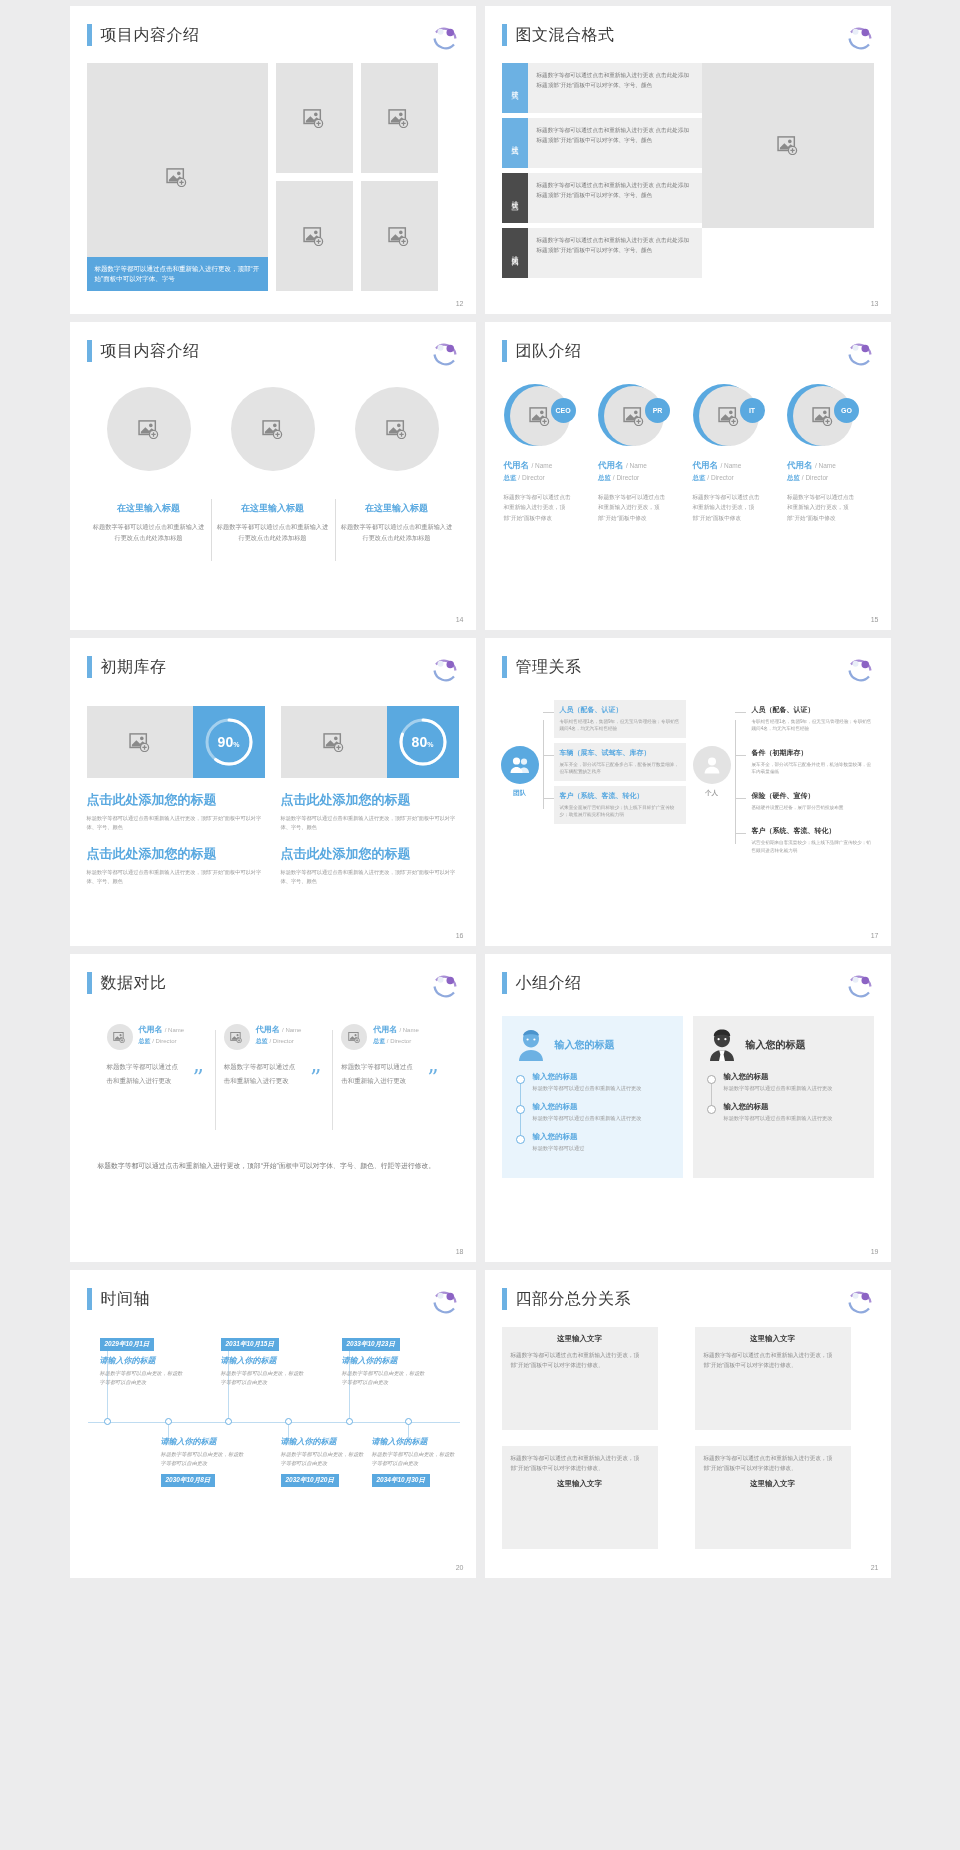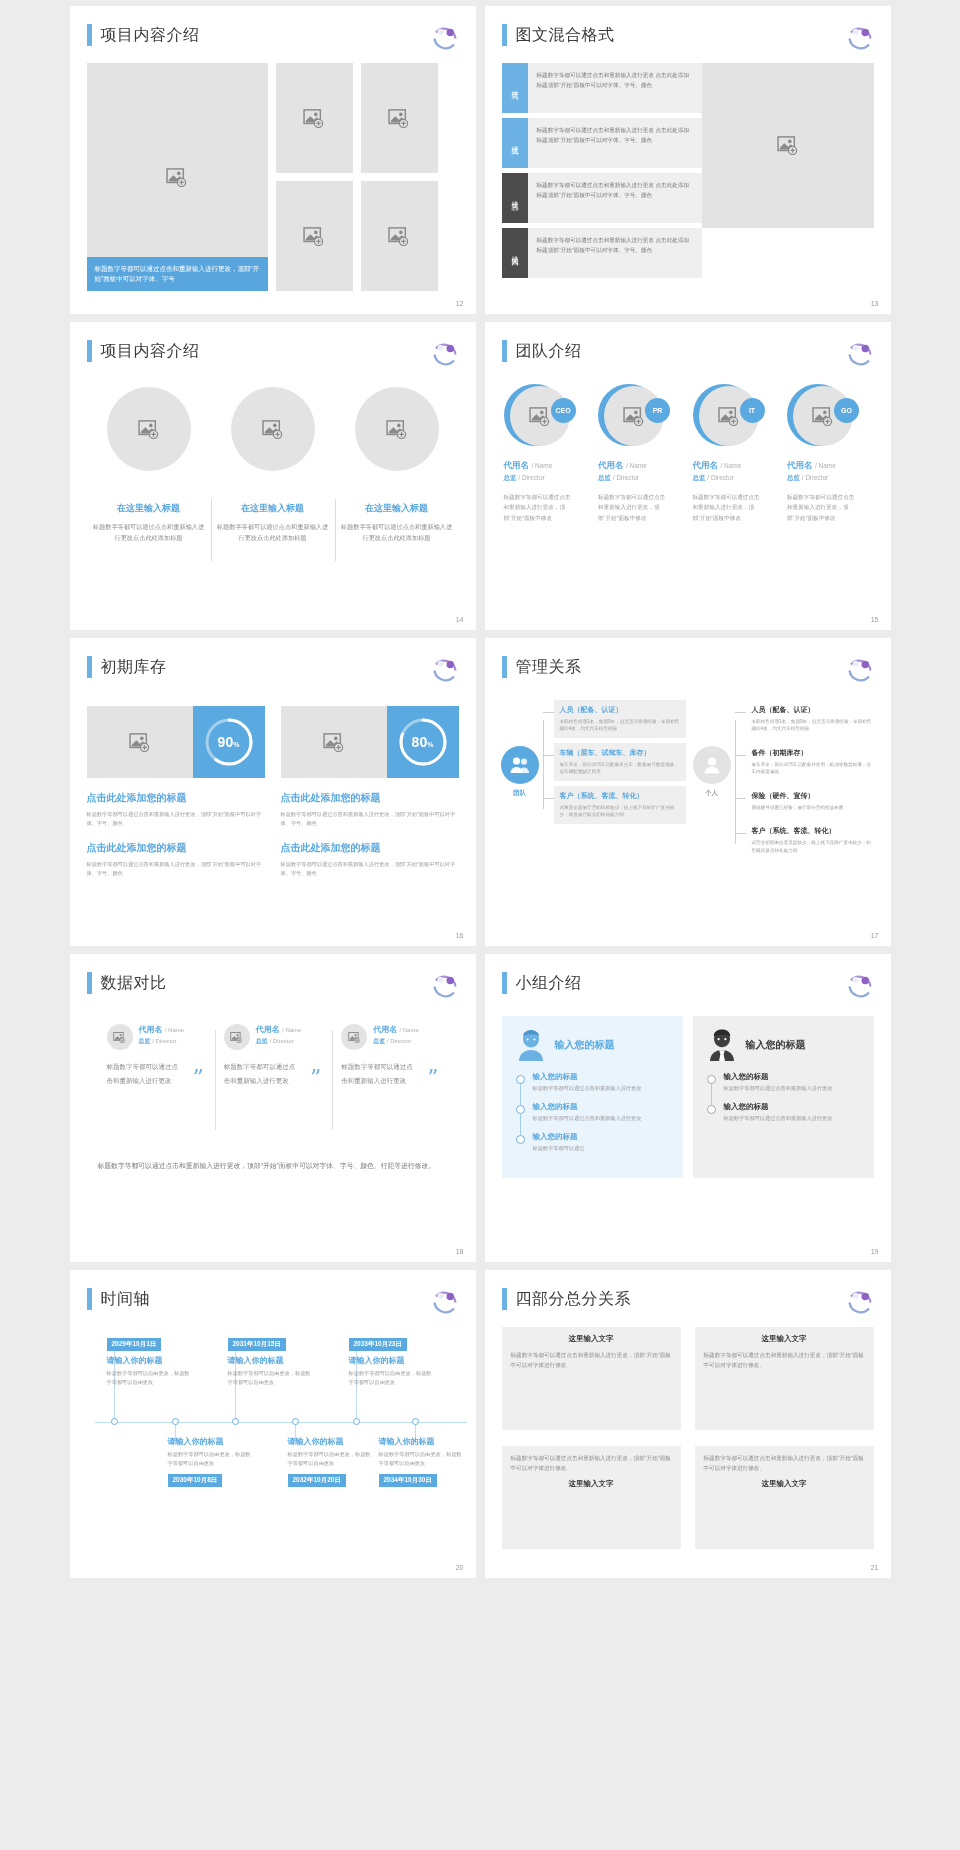--- a/index.html
+++ b/index.html
@@ -81,21 +81,21 @@
 
   
   .s16-wrap { position: absolute; left: 17px; top: 68px; width: 372px; display: flex; gap: 16px; }
   .s16-card { flex: 1; }
   .s16-top { display: flex; height: 72px; }
   .s16-img { flex: 1; background: #e3e3e3; display: flex; align-items: center; justify-content: center; }
   .s16-pct { width: 72px; background: #5aa9e0; display: flex; align-items: center; justify-content: center; position: relative; }
   .s16-pct svg { position: absolute; left: 50%; top: 50%; transform: translate(-50%,-50%); }
   .s16-num { position: relative; color: #fff; font-size: 14px; font-weight: bold; z-index: 2; }
   .s16-num sub { font-size: 7px; vertical-align: baseline; }
-  .s16-h { margin-top: 13px; font-size: 10px; font-weight: bold; color: #5aa9e0; }
+  .s16-h { margin-top: 13px; font-size: 13px; font-weight: bold; color: #5aa9e0; }
   .s16-p { margin-top: 5px; font-size: 5.2px; line-height: 1.7; color: #9a9a9a; }
 
   
   .s17-half { position: absolute; top: 62px; width: 186px; }
   .s17-half.l { left: 15px; }
   .s17-half.r { left: 207px; }
   .s17-row { display: flex; align-items: flex-start; }
   .s17-ic { width: 40px; flex: 0 0 40px; text-align: center; padding-top: 46px; }
   .s17-av { width: 38px; height: 38px; border-radius: 50%; display: flex; align-items: center; justify-content: center; margin: 0 auto; }
   .s17-av.blue { background: #5aa9e0; }
@@ -141,35 +141,35 @@
   .s19-list.g::before { background: #c7c7c7; }
   .s19-li { margin-bottom: 9px; position: relative; }
   .s19-li::before { content: ""; position: absolute; left: -17px; top: 3px; width: 7px; height: 7px; border-radius: 50%;
                     border: 1px solid #6cb1e3; background: #fff; }
   .s19-li.g::before { border-color: #a8a8a8; }
   .s19-lh { font-size: 7.5px; font-weight: bold; color: #5aa9e0; }
   .s19-lh.d { color: #3b3b3b; }
   .s19-lp { font-size: 5.2px; line-height: 1.7; color: #9a9a9a; margin-top: 2px; }
 
   
-  .tl { position: absolute; left: 25px; top: 56px; width: 372px; height: 205px; }
+  .tl { position: absolute; left: 18px; top: 56px; width: 372px; height: 205px; font-style: italic; }
   .tl-axis { position: absolute; left: 0; top: 96px; width: 372px; height: 1px; background: #bfdcf1; }
   .tl-dot { position: absolute; top: 92px; width: 7px; height: 7px; border-radius: 50%; border: 1px solid #6cb1e3; background: #fff; }
   .tl-card { position: absolute; width: 86px; }
   .tl-card.up { top: 6px; }
   .tl-card.dn { top: 110px; }
   .tl-date { display: inline-block; background: #5aa9e0; color: #fff; font-size: 6.5px; font-weight: bold; padding: 2px 5px; }
   .tl-h { font-size: 8px; font-weight: bold; color: #5aa9e0; margin: 4px 0 3px; }
   .tl-p { font-size: 5.2px; line-height: 1.7; color: #9a9a9a; }
   .tl-card.dn .tl-date { margin-top: 4px; }
   .tl-stem { position: absolute; width: 1px; background: #bfdcf1; }
 
   
   .f4 { position: absolute; left: 17px; top: 57px; width: 372px; height: 222px; }
-  .f4-cell { position: absolute; width: 179px; height: 103px; background: #efefef; padding: 7px 9px; }
+  .f4-cell { position: absolute; width: 156px; height: 103px; background: #efefef; padding: 7px 9px; }
   .f4-ch { text-align: center; font-size: 7.5px; font-weight: bold; color: #3b3b3b; margin-bottom: 6px; }
   .f4-cp { font-size: 5.6px; line-height: 1.8; color: #8a8a8a; }
   .f4-center { position: absolute; left: 98px; top: 88px; width: 176px; height: 46px; background: #5aa9e0;
                color: #fff; font-size: 10px; font-weight: bold; display: flex; align-items: center; justify-content: center; }
 </style>
 </head>
 <body>
 
 <div class="deck">
 

